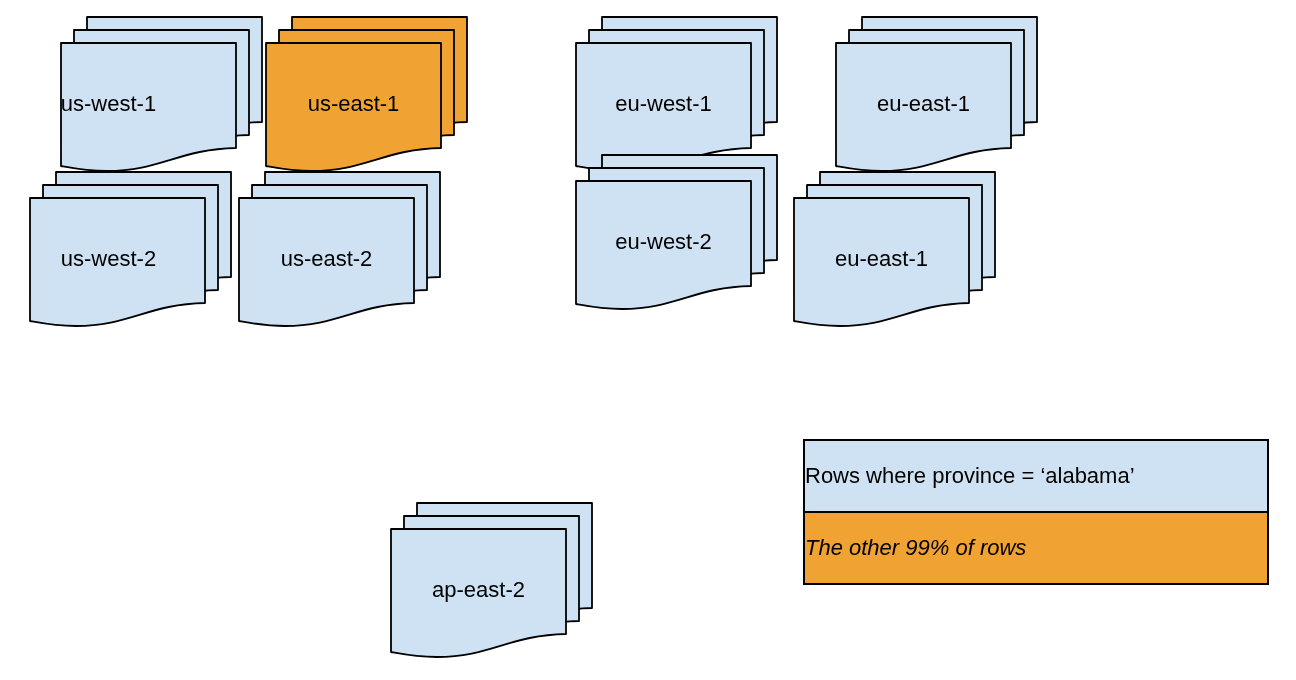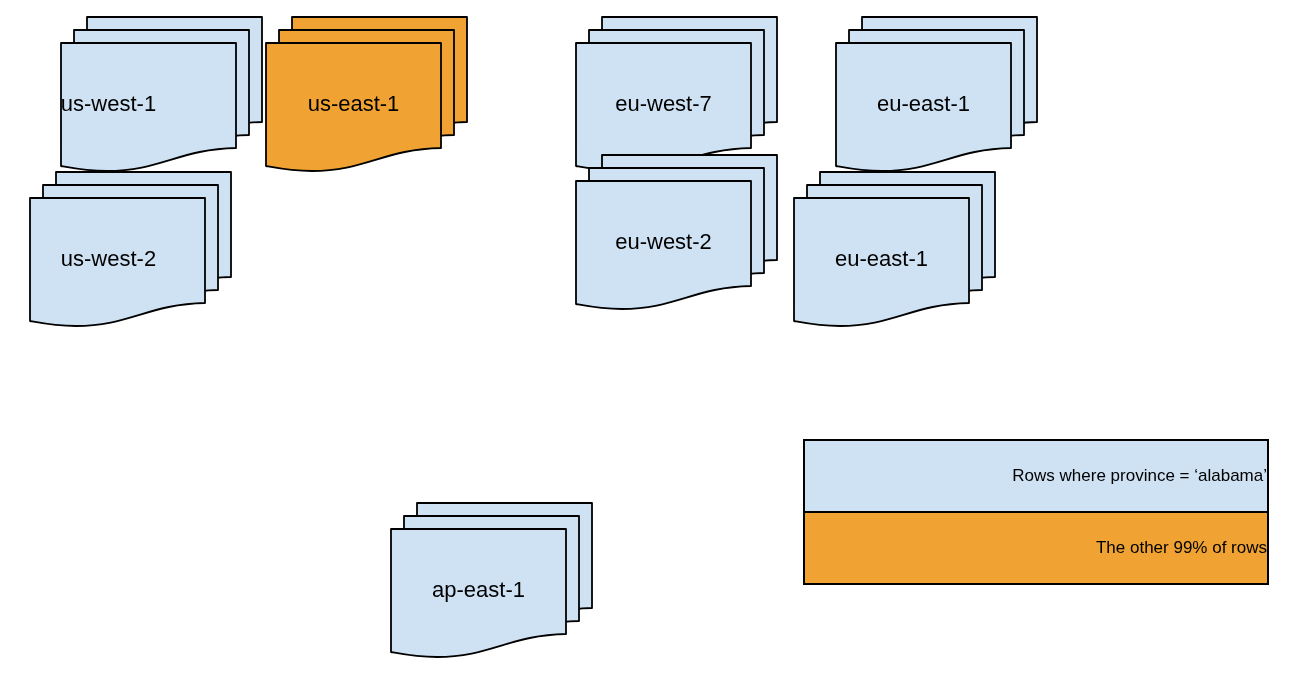--- a/index.html
+++ b/index.html
@@ -58,27 +58,27 @@
     position: absolute;
     left: 803px;
     top: 439px;
     width: 462px;
     border: 2px solid var(--stroke, #000);
   }
   .legend-row {
     height: 70px;
     display: flex;
     align-items: center;
-    justify-content: flex-end;
-    font-size: 17px;
+    justify-content: flex-start;
+    font-size: 22px;
     color: #000000;
   }
   .legend-row + .legend-row { border-top: 2px solid var(--stroke, #000); }
   .legend-row[data-variant="blue"]   { background: var(--doc-blue,  #cfe2f3); }
-  .legend-row[data-variant="orange"] { background: var(--doc-orange, #f0a233); }
+  .legend-row[data-variant="orange"] { background: var(--doc-orange, #f0a233); font-style: italic; }
 
   .defs-holder { position: absolute; width: 0; height: 0; overflow: hidden; }
 </style>
 </head>
 <body>
 
 <svg class="defs-holder" aria-hidden="true">
   <defs>
     <path id="doc-shape" d="M1 1 H176 V106 C120 107 100 129 47 129 C27 129 12 126 1 124 Z"></path>
   </defs>
@@ -103,41 +103,49 @@
     </svg>
     <div class="stack-label">us-east-1</div>
   </div>
 
   <div class="stack p-euw1" data-variant="blue">
     <svg class="stack-svg" viewBox="0 0 203 156" width="203" height="156">
       <use href="#doc-shape" transform="translate(26,0)"></use>
       <use href="#doc-shape" transform="translate(13,13)"></use>
       <use href="#doc-shape" transform="translate(0,26)"></use>
     </svg>
-    <div class="stack-label">eu-west-7</div>
+    <div class="stack-label">eu-west-1</div>
   </div>
 
   <div class="stack p-eue1" data-variant="blue">
     <svg class="stack-svg" viewBox="0 0 203 156" width="203" height="156">
       <use href="#doc-shape" transform="translate(26,0)"></use>
       <use href="#doc-shape" transform="translate(13,13)"></use>
       <use href="#doc-shape" transform="translate(0,26)"></use>
     </svg>
     <div class="stack-label">eu-east-1</div>
   </div>
 
   <div class="stack p-usw2" data-variant="blue">
     <svg class="stack-svg" viewBox="0 0 203 156" width="203" height="156">
       <use href="#doc-shape" transform="translate(26,0)"></use>
       <use href="#doc-shape" transform="translate(13,13)"></use>
       <use href="#doc-shape" transform="translate(0,26)"></use>
     </svg>
     <div class="stack-label">us-west-2</div>
   </div>
 
+  <div class="stack p-use2" data-variant="blue">
+    <svg class="stack-svg" viewBox="0 0 203 156" width="203" height="156">
+      <use href="#doc-shape" transform="translate(26,0)"></use>
+      <use href="#doc-shape" transform="translate(13,13)"></use>
+      <use href="#doc-shape" transform="translate(0,26)"></use>
+    </svg>
+    <div class="stack-label">us-east-2</div>
+  </div>
 
   <div class="stack p-euw2" data-variant="blue">
     <svg class="stack-svg" viewBox="0 0 203 156" width="203" height="156">
       <use href="#doc-shape" transform="translate(26,0)"></use>
       <use href="#doc-shape" transform="translate(13,13)"></use>
       <use href="#doc-shape" transform="translate(0,26)"></use>
     </svg>
     <div class="stack-label">eu-west-2</div>
   </div>
 
@@ -150,21 +158,21 @@
     <div class="stack-label">eu-east-1</div>
   </div>
 
 
   <div class="stack p-ape2" data-variant="blue">
     <svg class="stack-svg" viewBox="0 0 203 156" width="203" height="156">
       <use href="#doc-shape" transform="translate(26,0)"></use>
       <use href="#doc-shape" transform="translate(13,13)"></use>
       <use href="#doc-shape" transform="translate(0,26)"></use>
     </svg>
-    <div class="stack-label">ap-east-1</div>
+    <div class="stack-label">ap-east-2</div>
   </div>
 
   <div class="legend">
     <div class="legend-row" data-variant="blue">
       <span>Rows where province = ‘alabama’</span>
     </div>
     <div class="legend-row" data-variant="orange">
       <span>The other 99% of rows</span>
     </div>
   </div>

